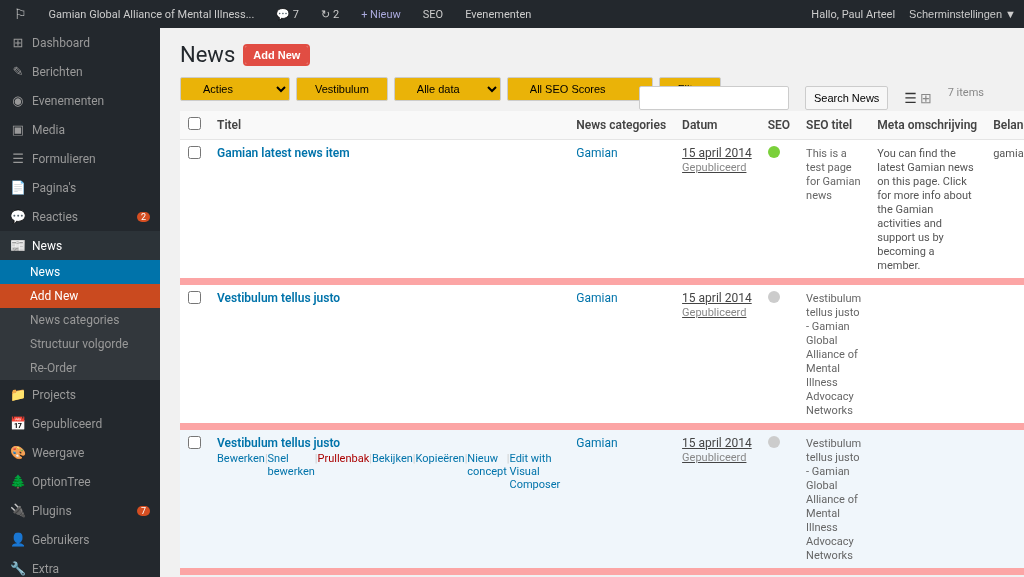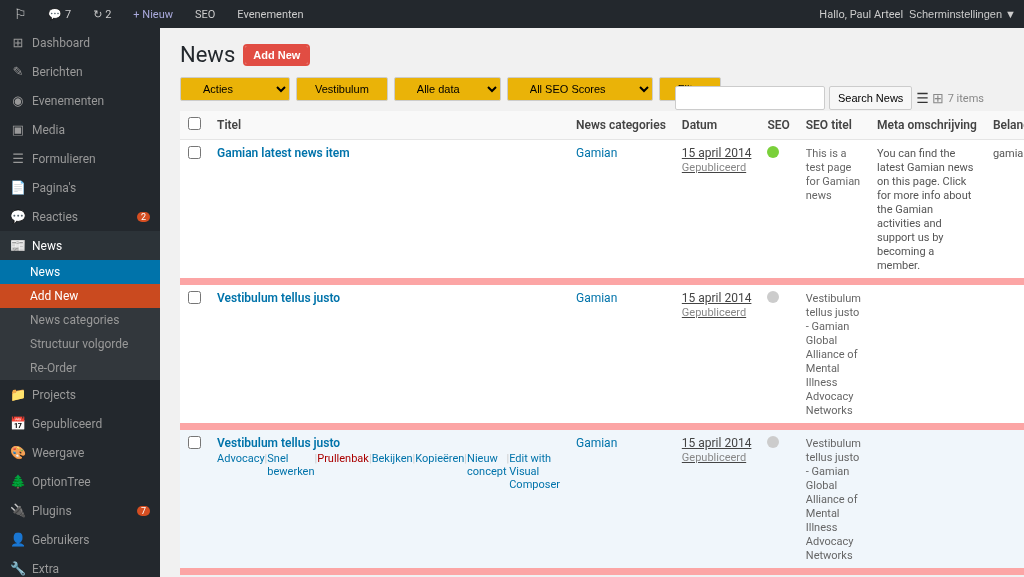--- a/index.html
+++ b/index.html
@@ -12,21 +12,21 @@
       height: 28px;
       display: flex;
       align-items: center;
       padding: 0 8px;
       position: fixed;
       top: 0; left: 0; right: 0;
       z-index: 100;
       font-size: 11px;
     }
     #wpadminbar .bar-left { display: flex; align-items: center; gap: 10px; flex: 1; }
-    #wpadminbar .bar-right { display: flex; align-items: center; }
+    #wpadminbar .bar-right { display: flex; align-items: center; gap: 8px; }
     .bar-item { color: #ccc; padding: 0 6px; white-space: nowrap; cursor: pointer; }
     .bar-item.wp-logo { color: #ccc; font-size: 14px; }
     .bar-new { color: #aad; }
 
     
     #wrapper { display: flex; margin-top: 28px; min-height: calc(100vh - 28px); }
 
     
     #sidebar {
       width: 160px;
@@ -119,22 +119,21 @@
       cursor: pointer;
       height: 24px;
     }
 
     
     .top-right-row {
       position: absolute;
       top: 44px;
       right: 20px;
       display: flex;
-      align-items: center;
-      gap: 4px;
+      gap: 16px;
     }
     .search-box { border: 1px solid #ccc; border-radius: 2px; padding: 2px 5px; font-size: 11px; height: 24px; width: 150px; }
     .search-news-btn { border: 1px solid #ccc; background: #f7f7f7; border-radius: 2px; padding: 2px 8px; font-size: 11px; cursor: pointer; height: 24px; }
     .view-icons { display: flex; gap: 3px; align-items: center; }
     .view-icon { cursor: pointer; font-size: 14px; color: #888; }
     .view-icon.active { color: #333; }
     .items-count { color: #888; font-size: 11px; }
 
     
     .data-table {
@@ -181,20 +180,21 @@
     input[type=checkbox] { cursor: pointer; }
 
     .scherminstellingen-btn { color: #ccc; background: none; border: none; font-size: 11px; cursor: pointer; }
   </style>
 </head>
 <body>
 
 <div id="wpadminbar">
   <div class="bar-left">
     <span class="bar-item wp-logo">⚐</span>
+    <span class="bar-item">Gamian Global Alliance of Mental Illness...</span>
     <span class="bar-item">
       💬 <span>7</span>
     </span>
     <span class="bar-item">
       ↻ <span>2</span>
     </span>
     <span class="bar-item bar-new">+ Nieuw</span>
     <span class="bar-item">SEO</span>
     <span class="bar-item">Evenementen</span>
   </div>
@@ -403,21 +403,21 @@
       </td>
     </tr>
             <tr class="active-row">
       <td class="cb">
         <input type="checkbox" style="">
       </td>
       <td class="title-col">
         <a class="post-title">Vestibulum tellus justo</a>
         
         <div class="post-actions" style="display:flex;">
-          <a>Advocacy</a>
+          <a>Bewerken</a>
                   <span>|</span>
           <a>Snel bewerken</a>
                   <span>|</span>
           <a class="trash">Prullenbak</a>
                   <span>|</span>
           <a>Bekijken</a>
                   <span>|</span>
           <a>Kopieëren</a>
                   <span>|</span>
           <a>Nieuw concept</a>

